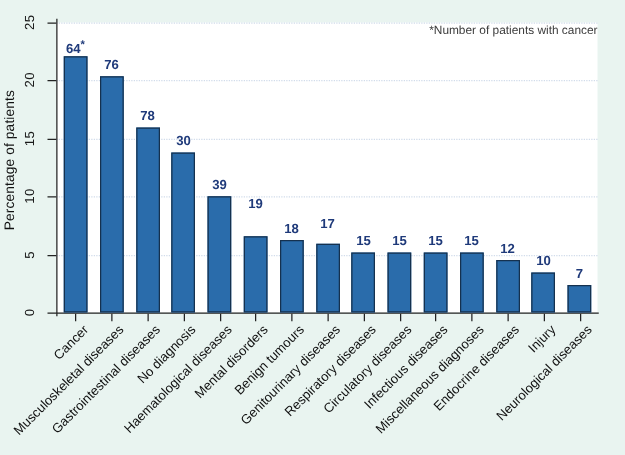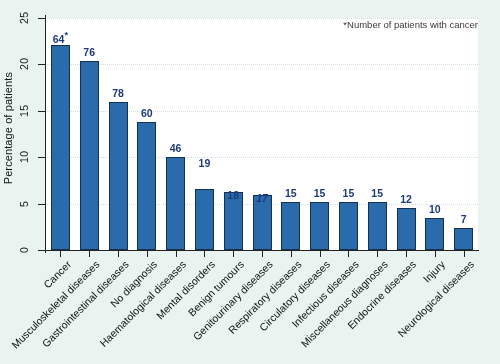--- a/index.html
+++ b/index.html
@@ -166,25 +166,25 @@
       <div class="bar" style="left: 338.9px; width: 19px; top: 201.744px; height: 48.256px; background: rgb(42, 108, 171); border-color: rgb(21, 49, 79);"></div>
       <div class="bar" style="left: 367.7px; width: 19px; top: 201.744px; height: 48.256px; background: rgb(42, 108, 171); border-color: rgb(21, 49, 79);"></div>
       <div class="bar" style="left: 396.5px; width: 19px; top: 208.24px; height: 41.76px; background: rgb(42, 108, 171); border-color: rgb(21, 49, 79);"></div>
       <div class="bar" style="left: 425.3px; width: 19px; top: 217.52px; height: 32.48px; background: rgb(42, 108, 171); border-color: rgb(21, 49, 79);"></div>
       <div class="bar" style="left: 454.1px; width: 19px; top: 227.728px; height: 22.272px; background: rgb(42, 108, 171); border-color: rgb(21, 49, 79);"></div>
     </div>
   <div id="bar-labels-layer">
       <div class="bar-label" style="left: 38.4px; width: 44px; top: 29.912px; color: rgb(31, 58, 122);">64<span class="star">*</span></div>
       <div class="bar-label" style="left: 67.2px; width: 44px; top: 45.688px; color: rgb(31, 58, 122);">76</div>
       <div class="bar-label" style="left: 96px; width: 44px; top: 87.448px; color: rgb(31, 58, 122);">78</div>
-      <div class="bar-label" style="left: 124.8px; width: 44px; top: 106.936px; color: rgb(31, 58, 122);">60</div>
-      <div class="bar-label" style="left: 153.6px; width: 44px; top: 142.2px; color: rgb(31, 58, 122);">46</div>
+      <div class="bar-label" style="left: 124.8px; width: 44px; top: 106.936px; color: rgb(31, 58, 122);">30</div>
+      <div class="bar-label" style="left: 153.6px; width: 44px; top: 142.2px; color: rgb(31, 58, 122);">39</div>
       <div class="bar-label" style="left: 182.4px; width: 44px; top: 157px; color: rgb(31, 58, 122);">19</div>
-      <div class="bar-label" style="left: 211.2px; width: 44px; top: 177.464px; color: rgb(31, 58, 122); margin-top: 12px;">18</div>
-      <div class="bar-label" style="left: 240px; width: 44px; top: 192px; color: rgb(31, 58, 122); font-style: italic;">17</div>
+      <div class="bar-label" style="left: 211.2px; width: 44px; top: 177.464px; color: rgb(31, 58, 122);">18</div>
+      <div class="bar-label" style="left: 240px; width: 44px; top: 173px; color: rgb(31, 58, 122);">17</div>
       <div class="bar-label" style="left: 268.8px; width: 44px; top: 186.744px; color: rgb(31, 58, 122);">15</div>
       <div class="bar-label" style="left: 297.6px; width: 44px; top: 186.744px; color: rgb(31, 58, 122);">15</div>
       <div class="bar-label" style="left: 326.4px; width: 44px; top: 186.744px; color: rgb(31, 58, 122);">15</div>
       <div class="bar-label" style="left: 355.2px; width: 44px; top: 186.744px; color: rgb(31, 58, 122);">15</div>
       <div class="bar-label" style="left: 384px; width: 44px; top: 193.24px; color: rgb(31, 58, 122);">12</div>
       <div class="bar-label" style="left: 412.8px; width: 44px; top: 202.52px; color: rgb(31, 58, 122);">10</div>
       <div class="bar-label" style="left: 441.6px; width: 44px; top: 212.728px; color: rgb(31, 58, 122);">7</div>
     </div>
   <div id="cat-labels-layer">
       <div class="cat-wrap" style="left: 64.4px;">

